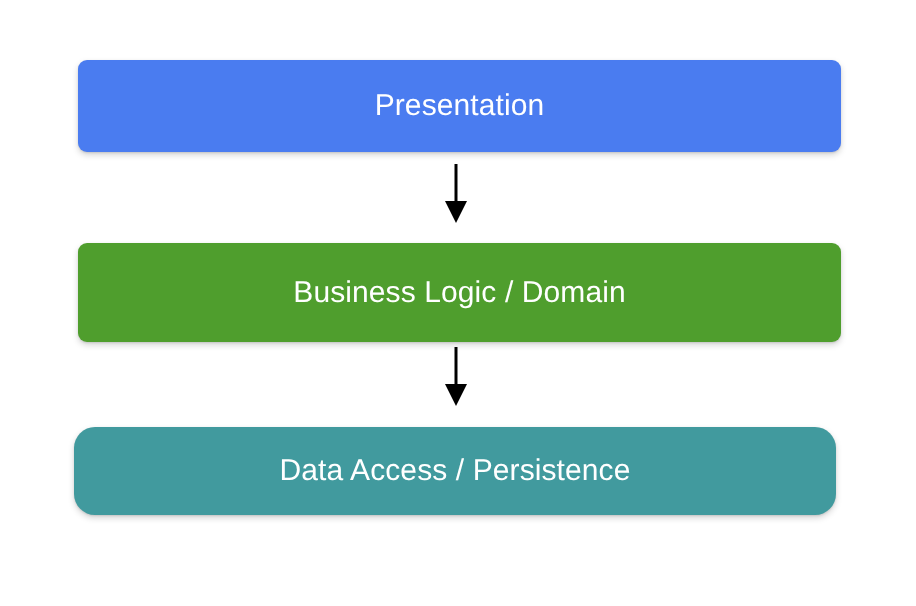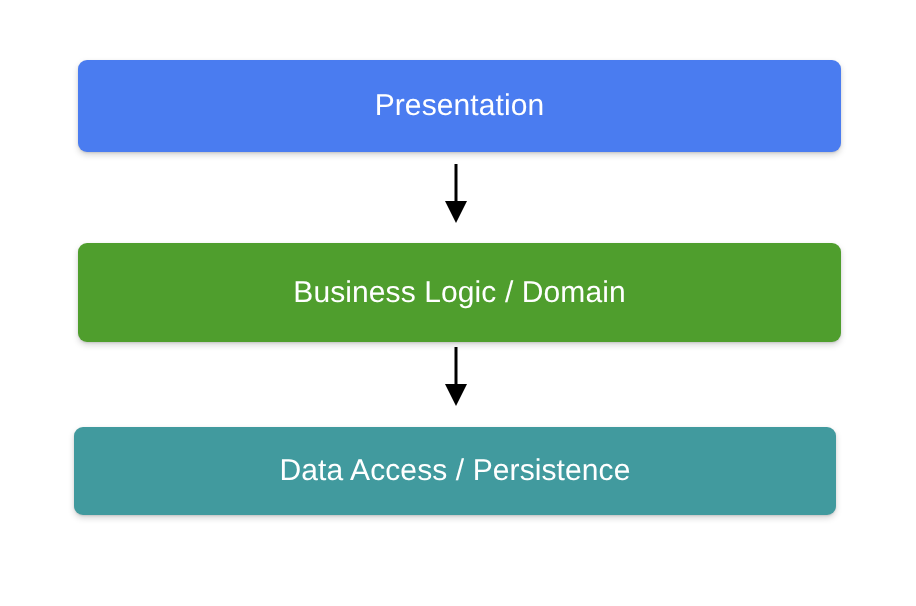--- a/index.html
+++ b/index.html
@@ -107,17 +107,17 @@
     <span class="layer-label">Business Logic / Domain</span>
   </div>
 
   <div class="connector-arrow" id="arrow-business-to-data">
     <svg viewBox="0 0 42 64" xmlns="http://www.w3.org/2000/svg">
       <line x1="21" y1="2" x2="21" y2="42" stroke="#000000" stroke-width="3"></line>
       <polygon points="10,39 32,39 21,61" fill="#000000"></polygon>
     </svg>
   </div>
 
-  <div class="layer-box" id="box-data-access" style="background:#419a9e;">
+  <div class="layer-box" id="box-data-access" style="background:#419a9e;border-radius:21px;">
     <span class="layer-label">Data Access / Persistence</span>
   </div>
 
 </div>
 
 </body></html>

